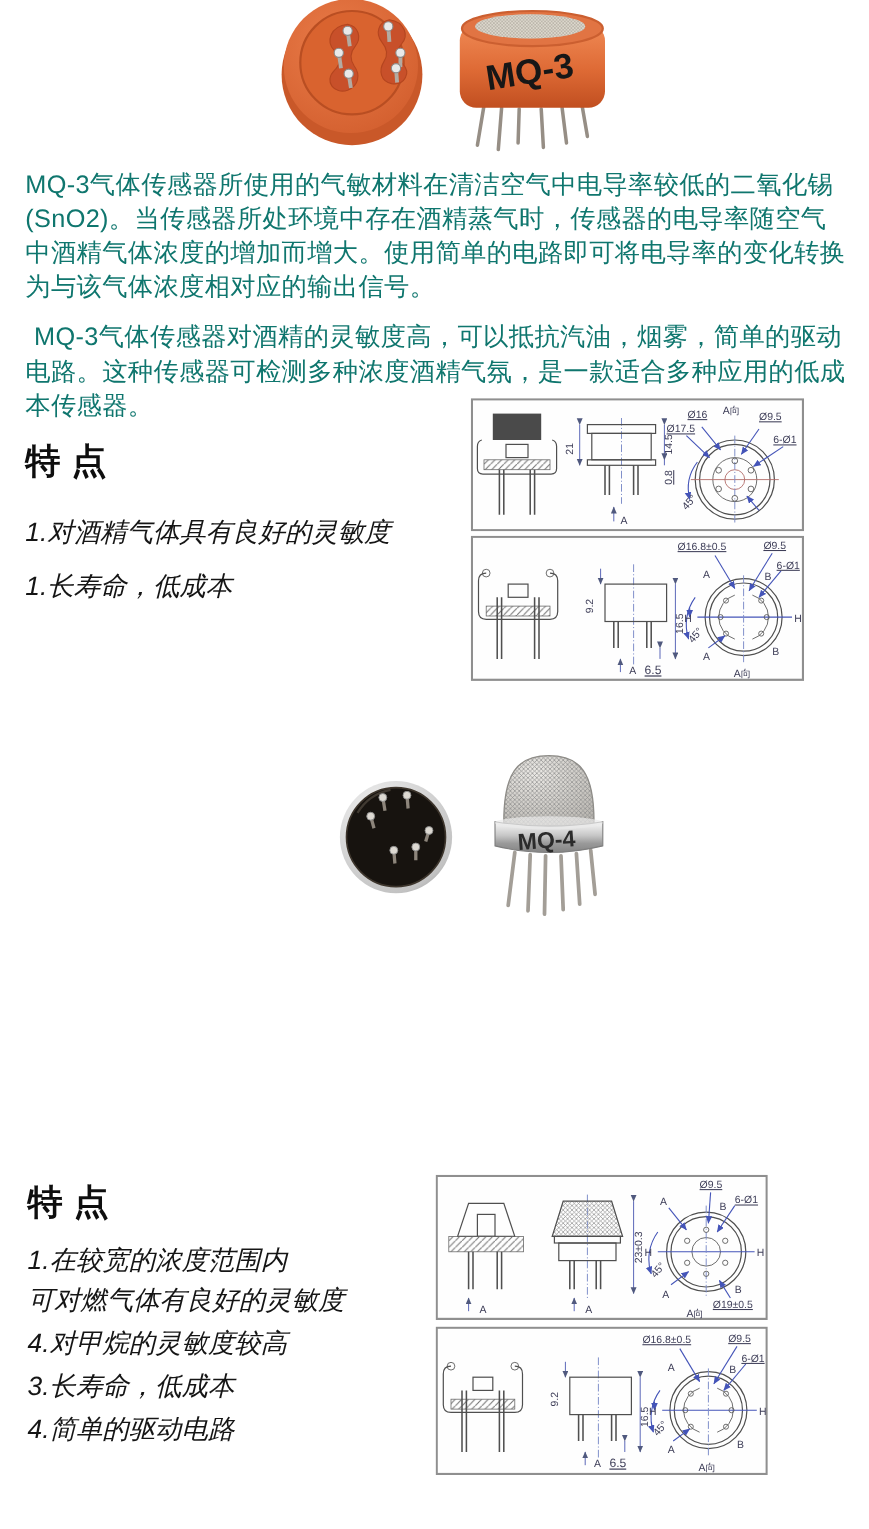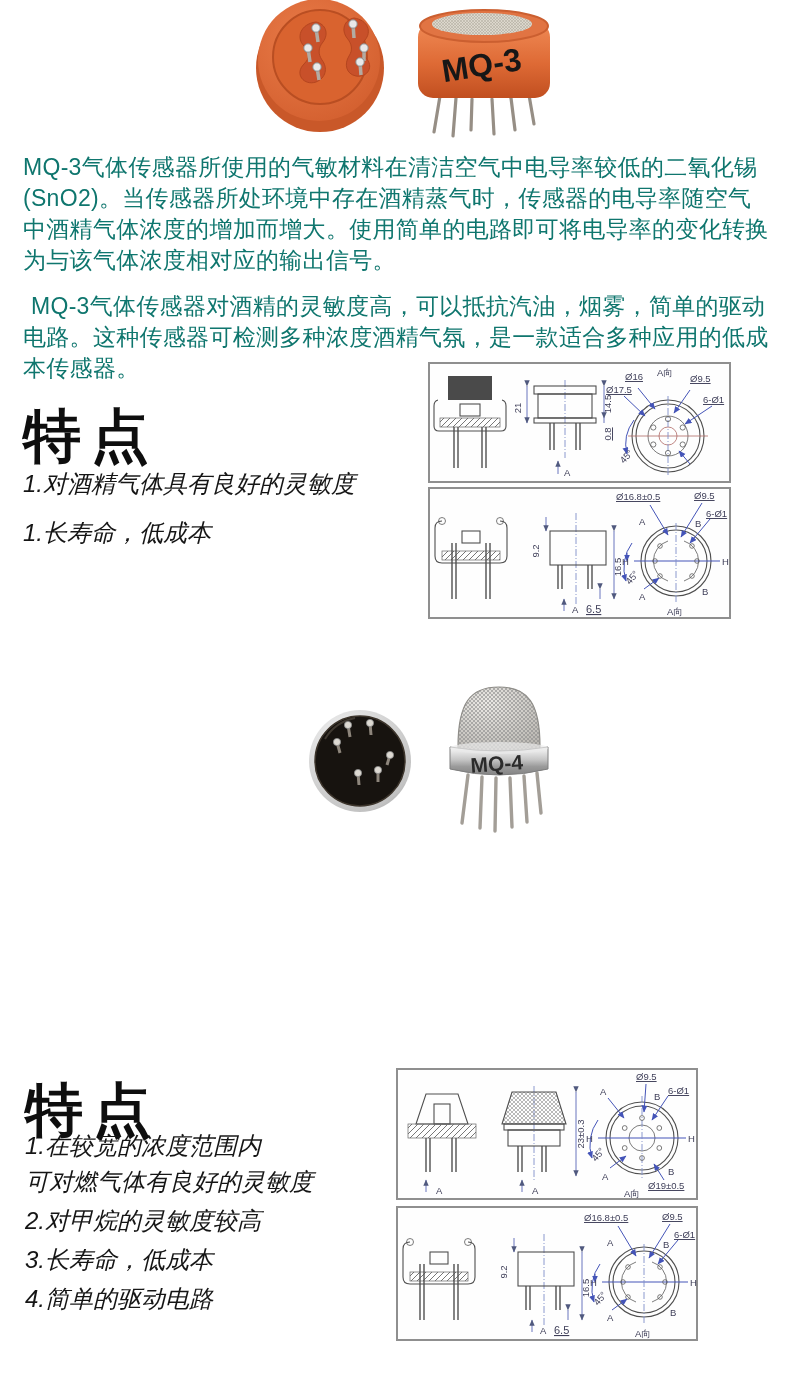--- a/index.html
+++ b/index.html
@@ -1,20 +1,20 @@
 <!DOCTYPE html>
 <html><head>
 <meta charset="utf-8">
 <style>
   html,body { margin:0; padding:0; background:#ffffff; }
   .page { position:relative; width:790px; height:1390px; background:#ffffff; overflow:hidden;
           font-family:"Liberation Sans", sans-serif; }
   .para { position:absolute; color:#0f766e; font-size:23px; line-height:31px; letter-spacing:0.3px; }
   .ind  { text-indent:8px; }
-  .features-title { position:absolute; color:#0e0e0e; font-size:58px; font-weight:900; letter-spacing:10px;text-align:center; }
+  .features-title { position:absolute; color:#0e0e0e; font-size:32px; font-weight:900; letter-spacing:10px;text-align:center; }
   .feature { position:absolute; color:#151515; font-size:24px;font-style:italic; }
   .panel { position:absolute; }
   svg text { font-family:"Liberation Sans", sans-serif; }
   .lbl  { font-size:9.5px; fill:#3e3e58; }
   .lblU { text-decoration:underline; }
   .big  { font-size:11px; }
   .ol   { fill:none; stroke:#4f4f4f; stroke-width:1.1; }
   .olt  { fill:none; stroke:#5a5a5a; stroke-width:0.8; }
   .red  { fill:none; stroke:#b06a66; stroke-width:0.8; }
   .axis { fill:none; stroke:#7f8fc9; stroke-width:0.9; stroke-dasharray:7 2 1 2; }
@@ -293,21 +293,21 @@
       <path d="M150,72 Q199,80 248,72 L248,94 Q199,106 150,94 Z" fill="url(#gSil)" stroke="#7e7e7e" stroke-width="1"></path>
       <ellipse cx="199" cy="73" rx="49" ry="6" fill="#e9e9e9" opacity="0.7"></ellipse>
       <text x="197" y="96" text-anchor="middle" font-size="21" font-weight="bold" fill="#2b2b2b" transform="rotate(-4 197 92)">MQ-4</text>
     </g>
   </svg>
 
 
   <div class="features-title" style="left:25px;top:1072px">特点</div>
   <div class="feature" style="left:25px;top:1130px">1.在较宽的浓度范围内</div>
   <div class="feature" style="left:25px;top:1166px">可对燃气体有良好的灵敏度</div>
-  <div class="feature" style="left:25px;top:1205px">2.对甲烷的灵敏度较高</div>
+  <div class="feature" style="left:25px;top:1205px">4.对甲烷的灵敏度较高</div>
   <div class="feature" style="left:25px;top:1244px">3.长寿命，低成本</div>
   <div class="feature" style="left:25px;top:1283px">4.简单的驱动电路</div>
 
   <svg class="panel" style="left:396px;top:1068px" width="302" height="132" viewBox="0 0 302 132">
     <rect class="pborder" x="1" y="1" width="300" height="130"></rect>
     <g>
       <path class="ol" d="M30,26 L62,26 L72,56 L20,56 Z"></path>
       <rect class="ol" x="38" y="36" width="16" height="20"></rect>
       <rect class="hatchf" x="12" y="56" width="68" height="14"></rect>
       <g class="pin">

